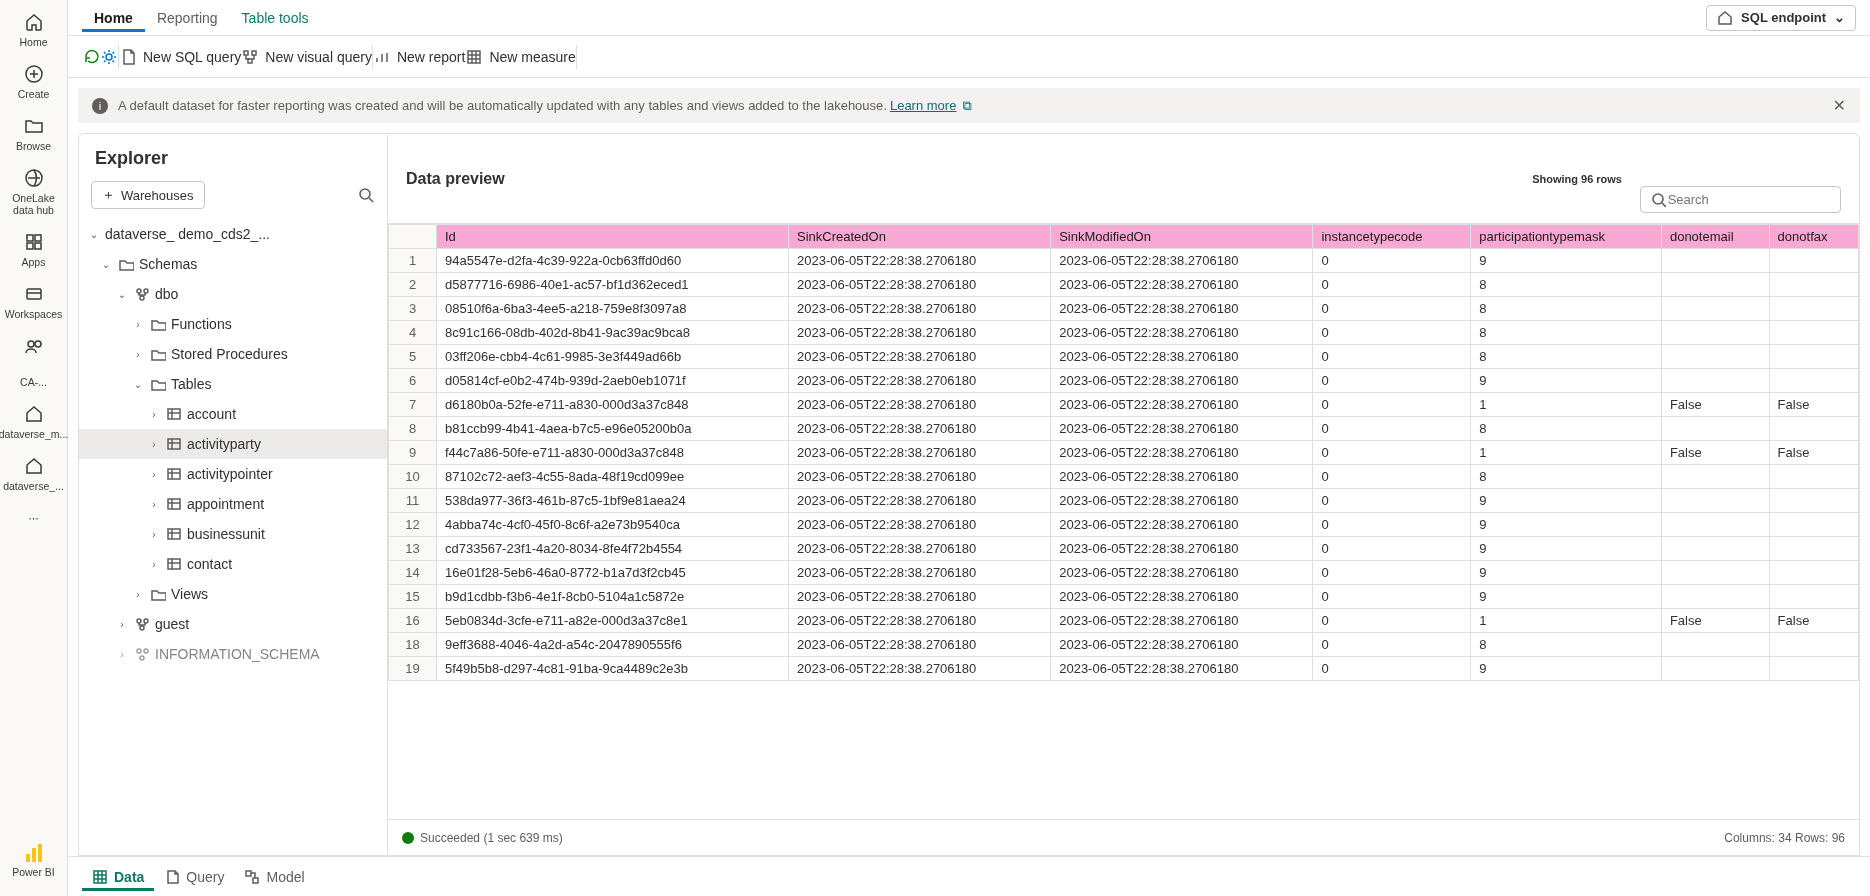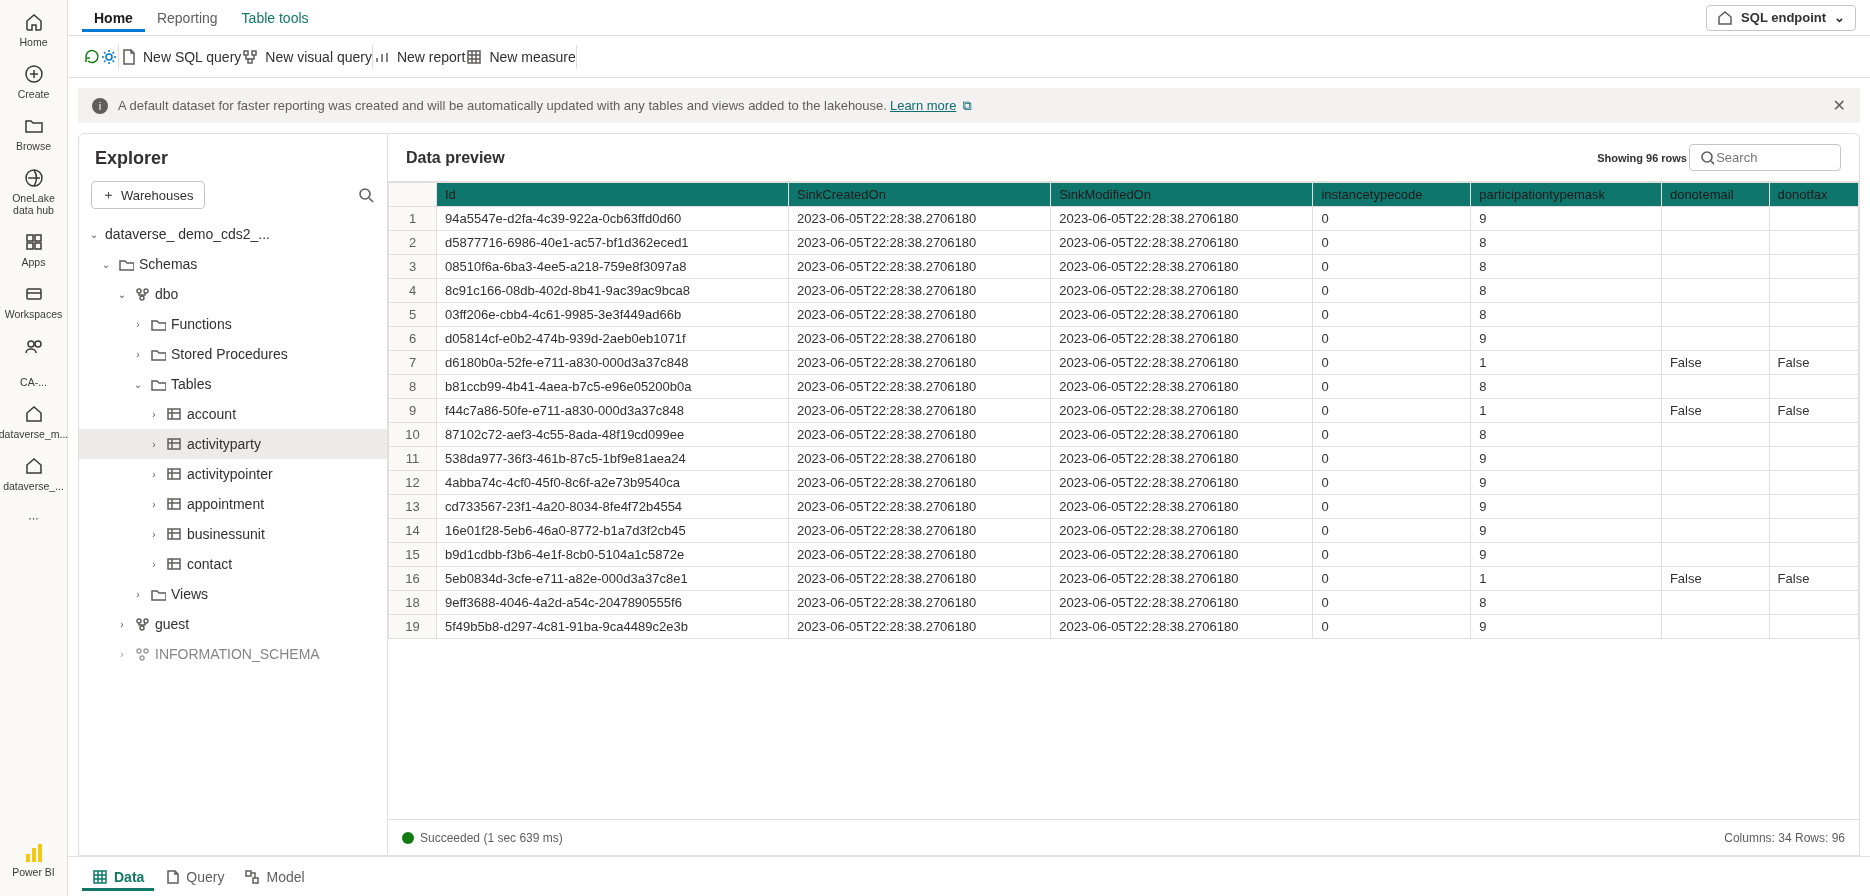--- a/index.html
+++ b/index.html
@@ -48,30 +48,30 @@
   .tree { flex:1; overflow:auto; font-size:14px; }
   .tree-row { display:flex; align-items:center; padding:4px 4px 4px 8px; gap:4px; cursor:pointer; height:30px; }
   .tree-row.selected { background:#edebe9; }
   .tree-row .chev { width:14px; text-align:center; color:#605e5c; font-size:10px; }
   .tree-row .ic { width:18px; display:flex; justify-content:center; }
   .tree-row .ic svg { width:16px; height:16px; stroke:#605e5c; fill:none; stroke-width:1.5; }
   .ind1{padding-left:20px;} .ind2{padding-left:36px;} .ind3{padding-left:52px;} .ind4{padding-left:68px;}
 
   
   .preview { flex:1; display:flex; flex-direction:column; border:1px solid #e1dfdd; border-left:none; border-top-right-radius:6px; min-width:0; }
-  .previewhead { display:flex; align-items:center; padding:10px 18px; gap:2px; }
+  .previewhead { display:flex; align-items:center; padding:10px 18px; gap:18px; }
   .previewhead h3 { margin:0; font-size:16px; font-weight:600; }
   .previewhead .count { margin-left:auto; font-weight:600; font-size:11px; }
-  .searchbox { border:1px solid #c8c6c4; border-radius:4px; display:flex; align-items:center; padding:4px 10px; width:152px; }
+  .searchbox { border:1px solid #c8c6c4; border-radius:4px; display:flex; align-items:center; padding:4px 10px; width:201px;margin-top:42px; }
   .searchbox input { border:none; outline:none; font-size:13px; width:100%; }
 
   .gridwrap { flex:1; overflow:auto; border-top:1px solid #e1dfdd; }
   table.grid { border-collapse:collapse; font-size:13px; width:max-content; min-width:100%; }
   table.grid th, table.grid td { border:1px solid #e1dfdd; padding:4px 8px; text-align:left; white-space:nowrap; height:22px; }
-  table.grid th { background:#0f766e; font-weight:400; color:#1b1a19; position:sticky; top:0; }
+  table.grid th { background:#f9a8d4; font-weight:400; color:#1b1a19; position:sticky; top:0; }
   table.grid td.rownum, table.grid th.rownum { background:#faf9f8; color:#605e5c; width:48px; text-align:center; }
 
   .statusbar { display:flex; align-items:center; padding:4px 14px; border-top:1px solid #e1dfdd; font-size:12px; color:#605e5c; height:36px; }
   .statusbar .succ { width:12px; height:12px; border-radius:50%; background:#107c10; margin-right:6px; display:inline-block; }
   .statusbar .right { margin-left:auto; }
 
   
   .bottom-tabs { display:flex; align-items:center; padding:6px 14px; height:40px; border-top:1px solid #e1dfdd; }
   .btab { display:flex; align-items:center; gap:6px; padding:6px 10px; cursor:pointer; font-size:14px; color:#605e5c; }
   .btab.active { color:#117865; font-weight:600; border-bottom:3px solid #117865; padding-bottom:3px; }

